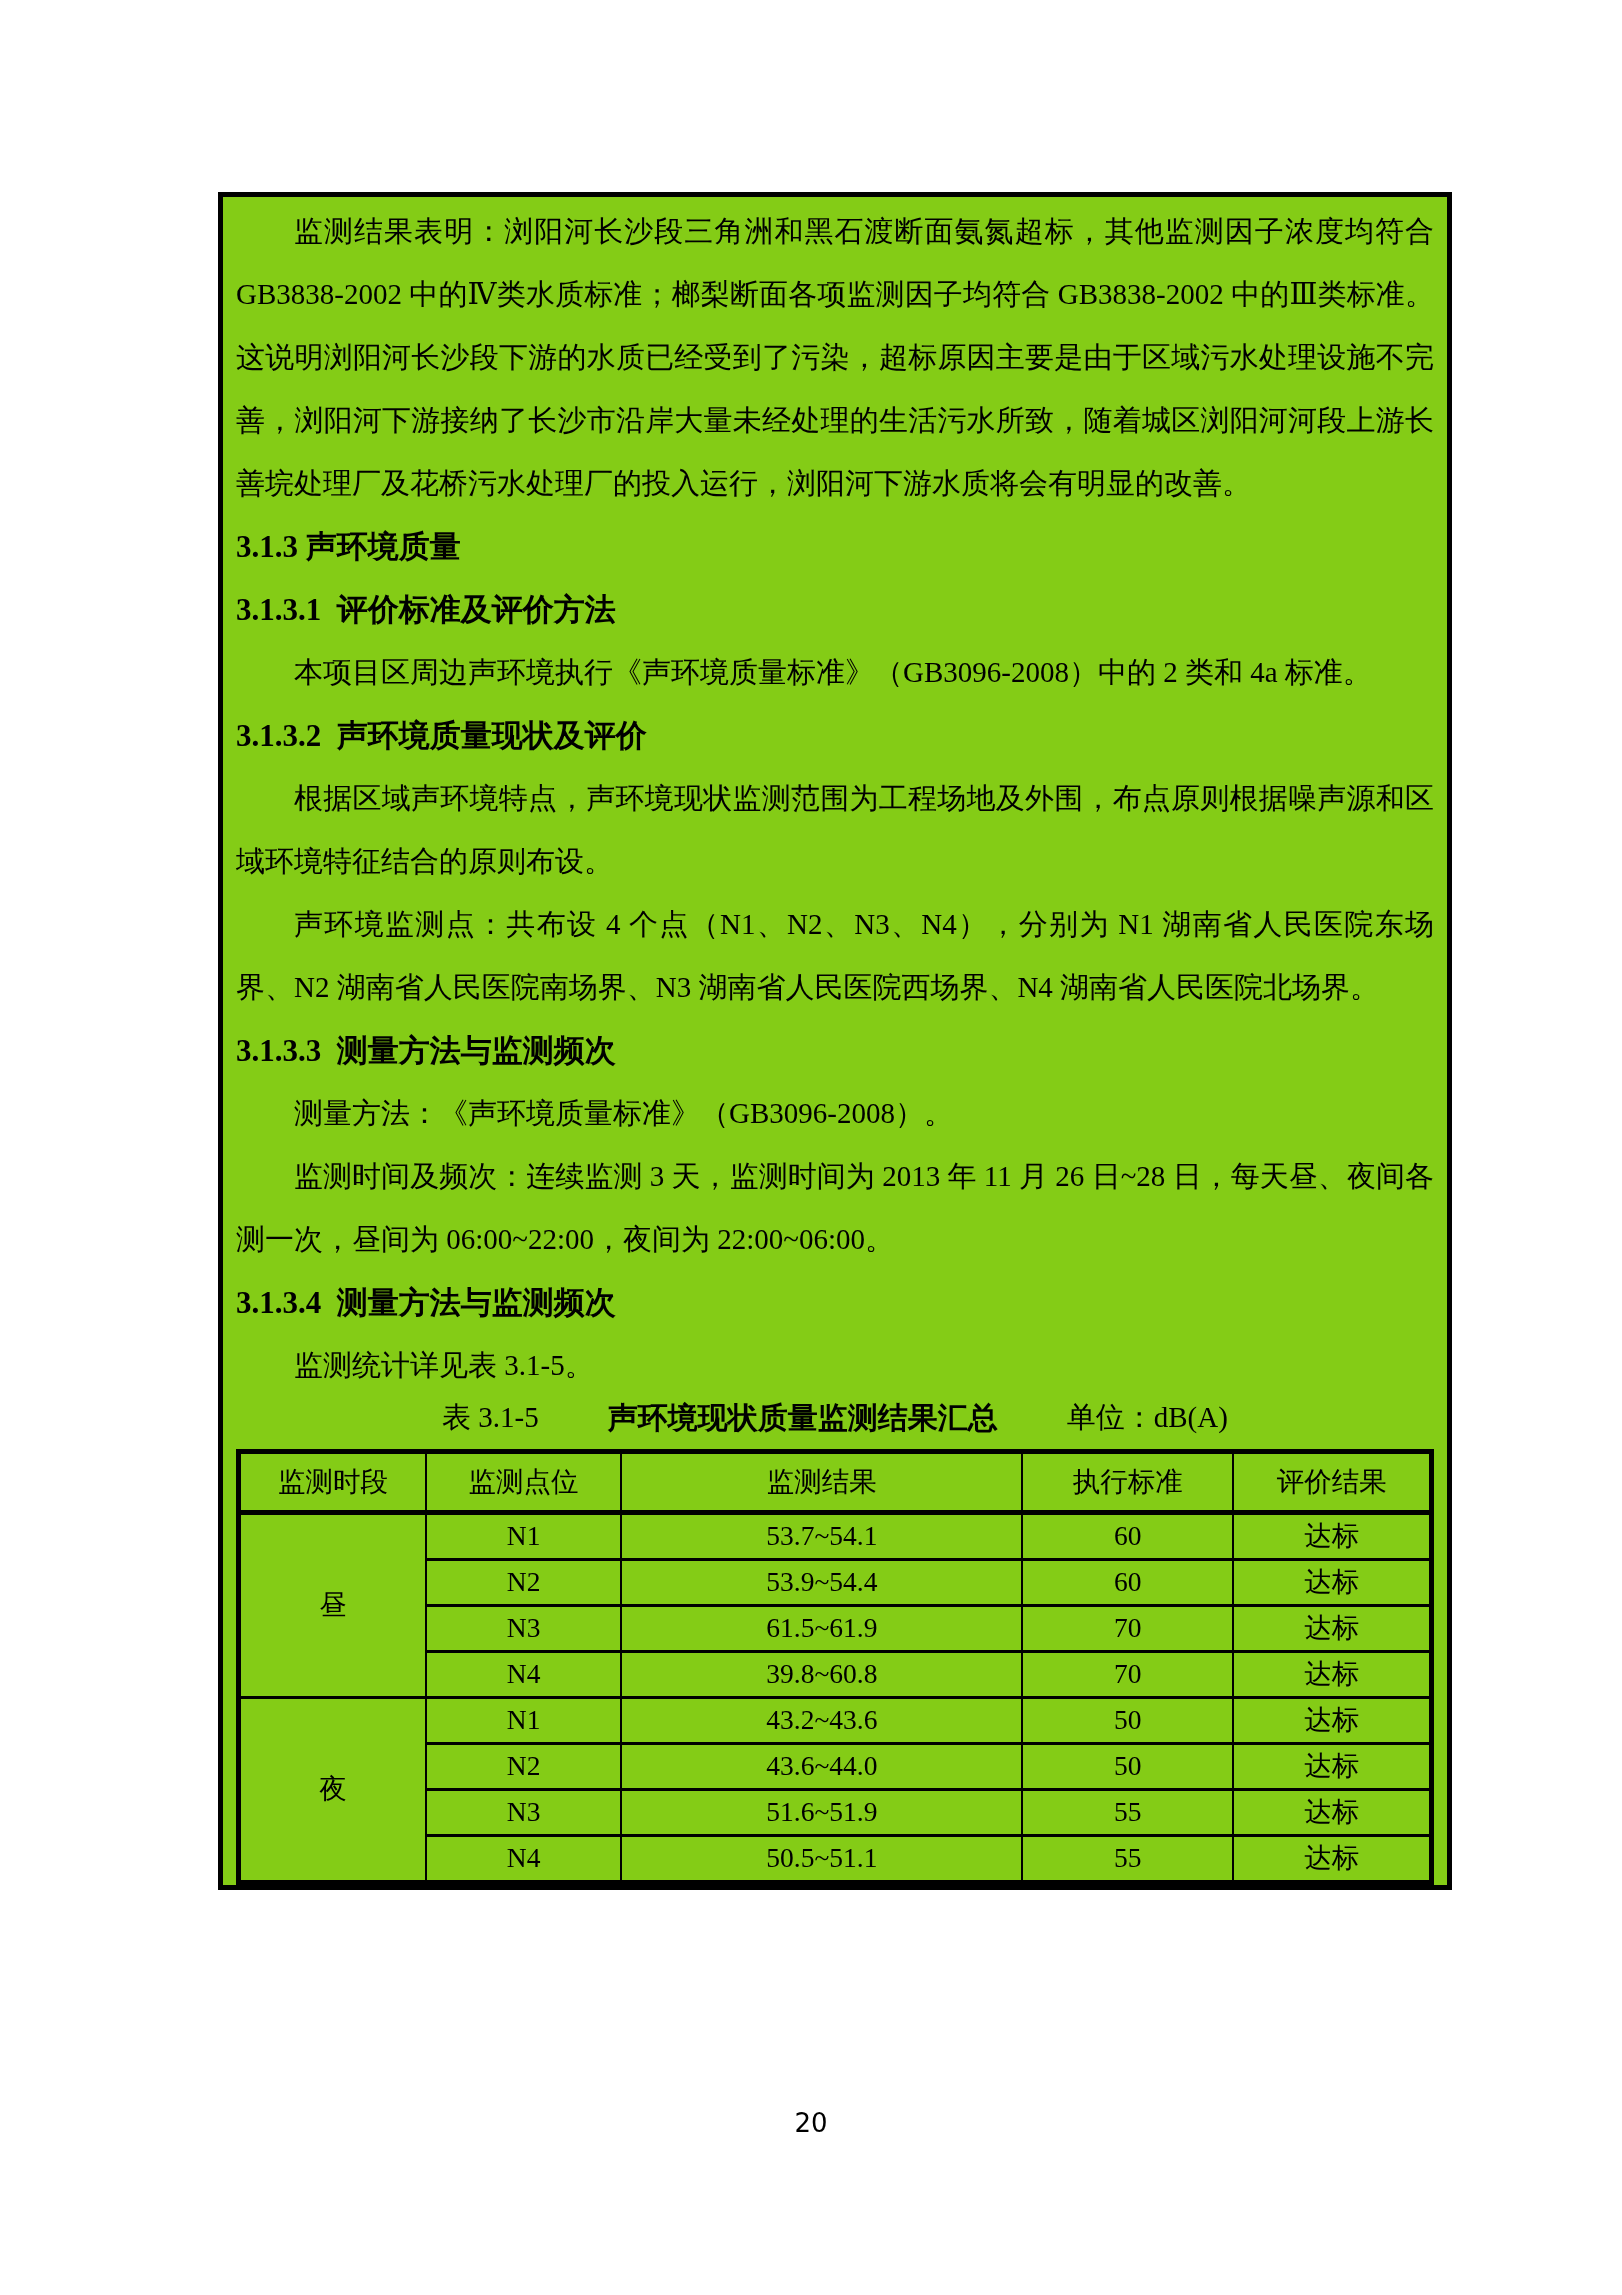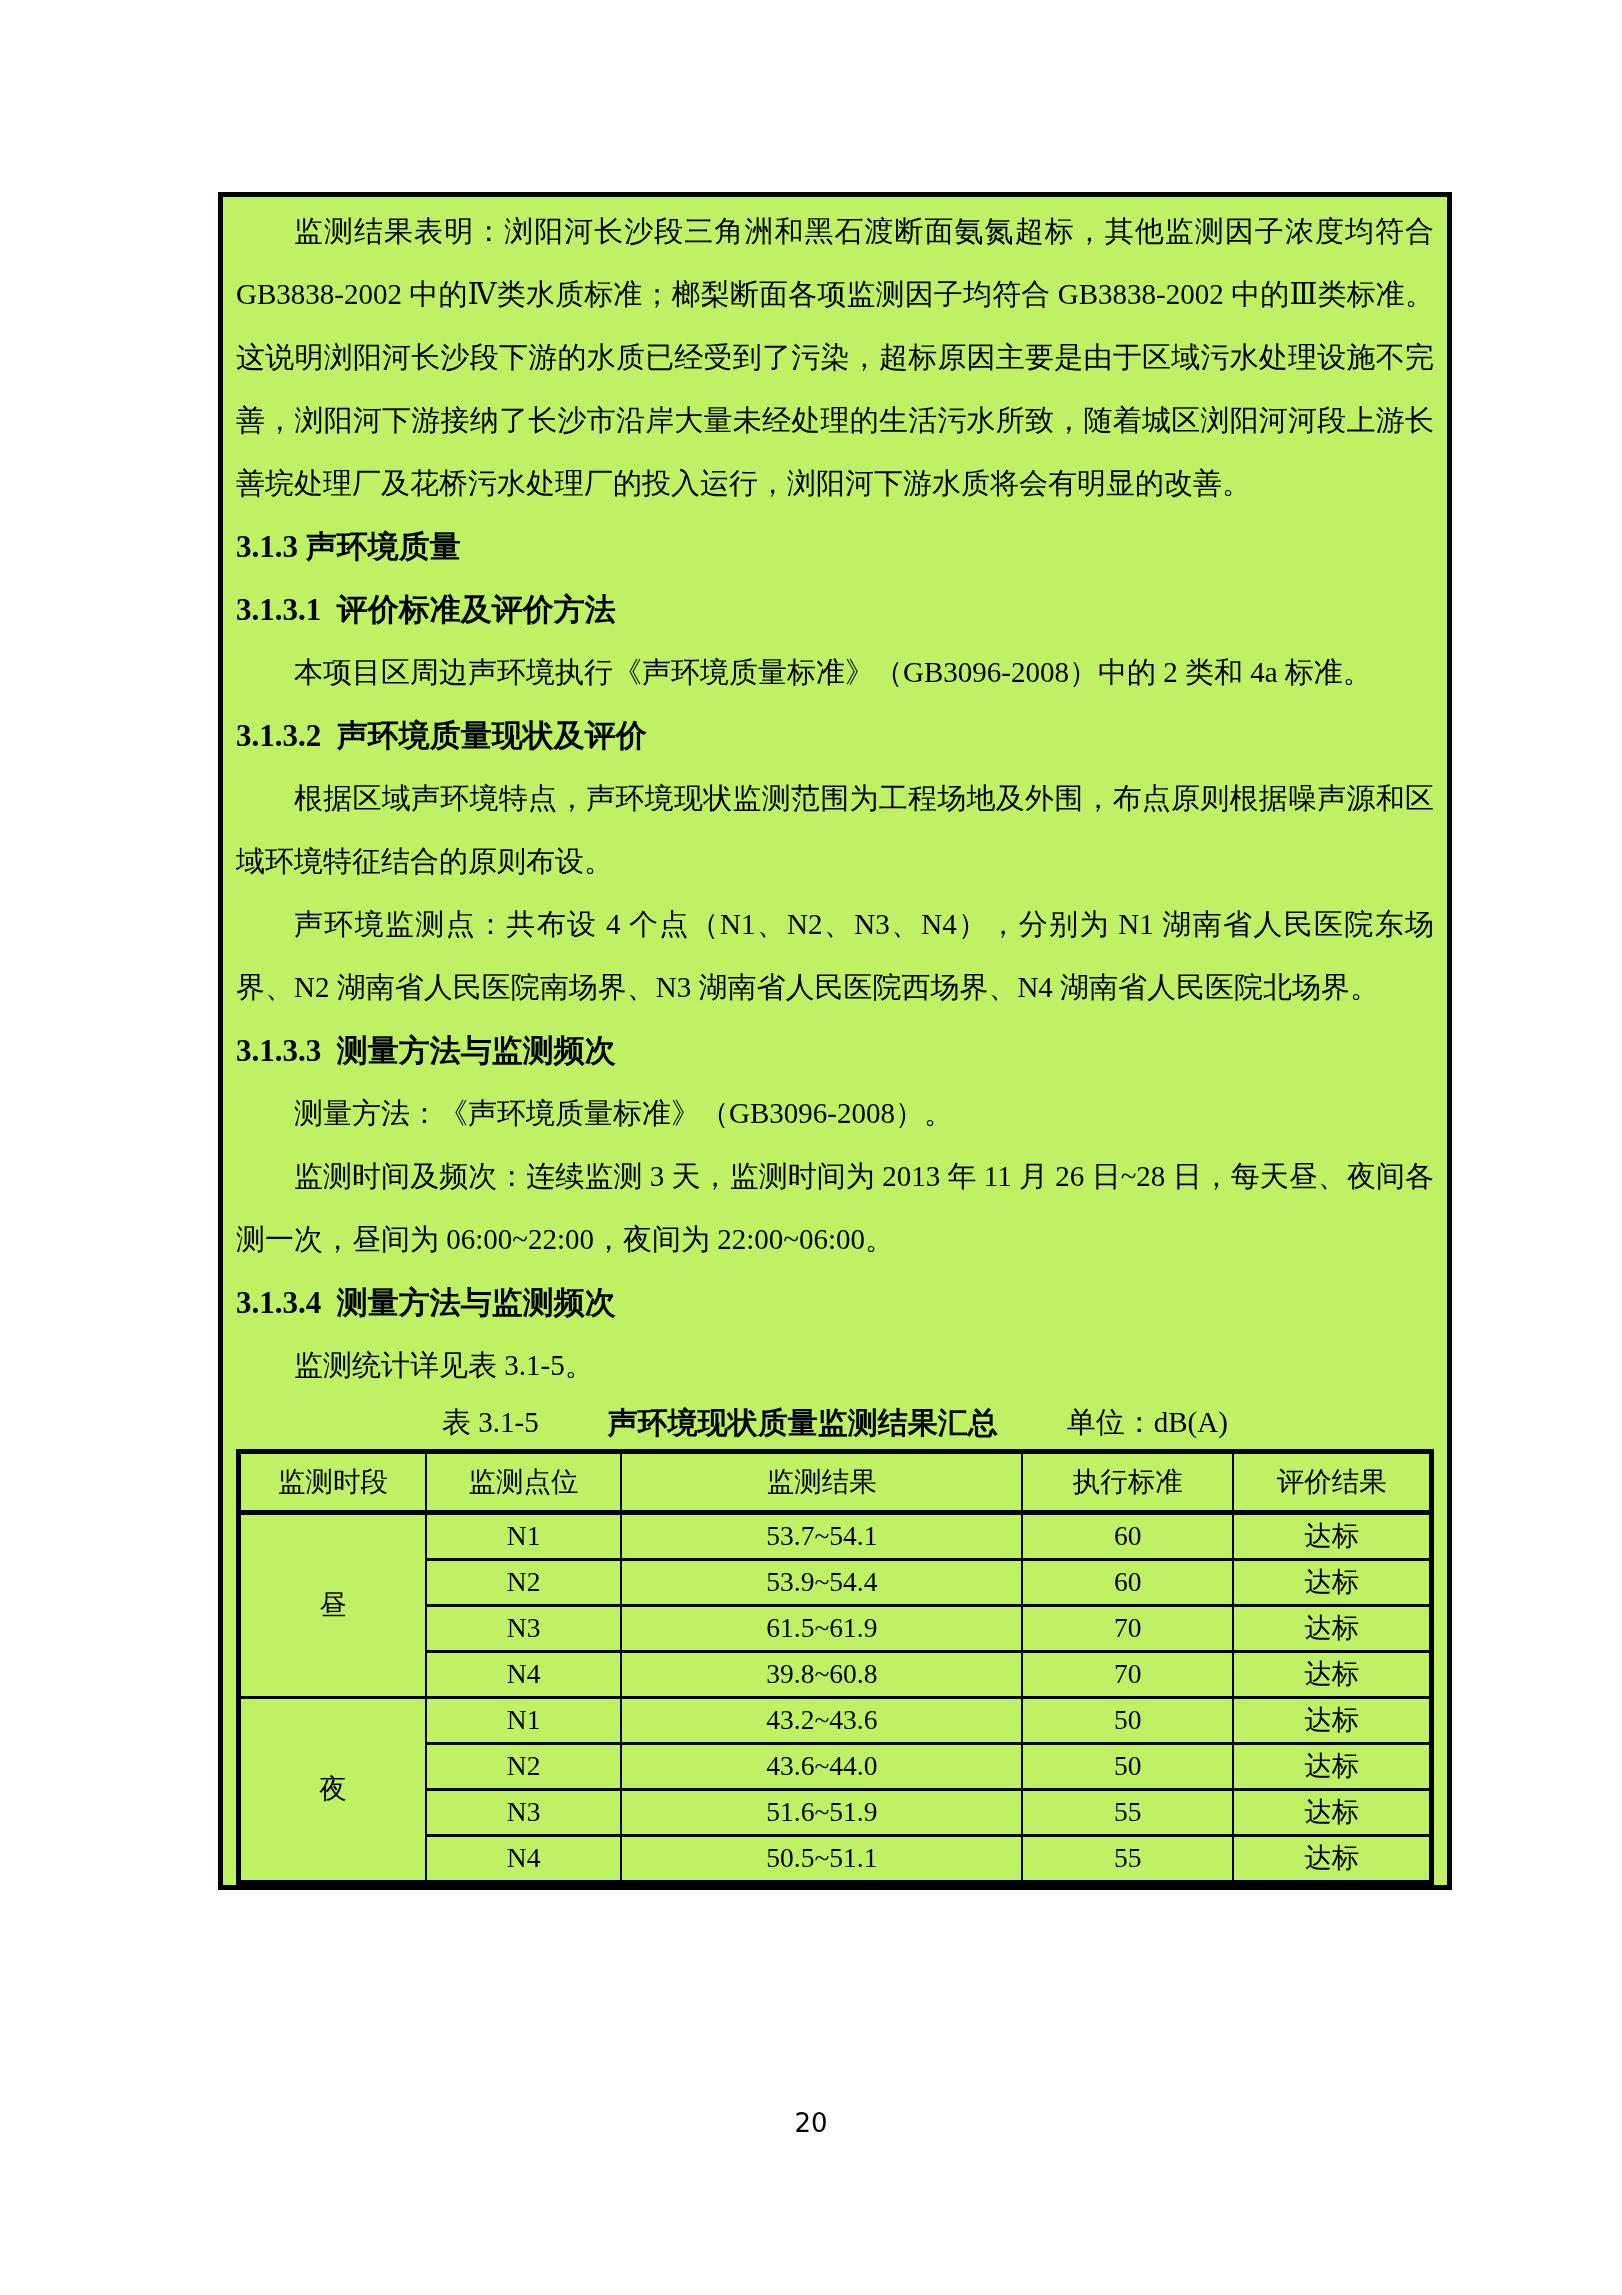--- a/index.html
+++ b/index.html
@@ -15,40 +15,39 @@
     font-family: "Liberation Serif", "DejaVu Serif", serif;
   }
   .content-frame {
     position: absolute;
     left: 218px;
     top: 192px;
     width: 1234px;
     box-sizing: border-box;
     border: 5.9px solid #000000;
     padding: 2.6px 13px 0 13px;
-    background: #bef264;
+    background: #84cc16;
   }
   .para {
     font-size: 29px;
     line-height: 63px;
     margin: 0;
     text-align: justify;
     text-indent: 58px;
   }
   .heading {
     font-size: 31px;
     line-height: 63px;
     margin: 0;
     white-space: pre-wrap;
     text-align: left;
   }
   .table-caption {
     display: flex;
     justify-content: center;
-    align-items: center;
     gap: 69px;
     height: 51px;
     margin-top: 1.3px;
   }
   .cap-label {
     font-size: 29px;
   }
   .cap-title {
     font-size: 30px;
     font-weight: bold;

